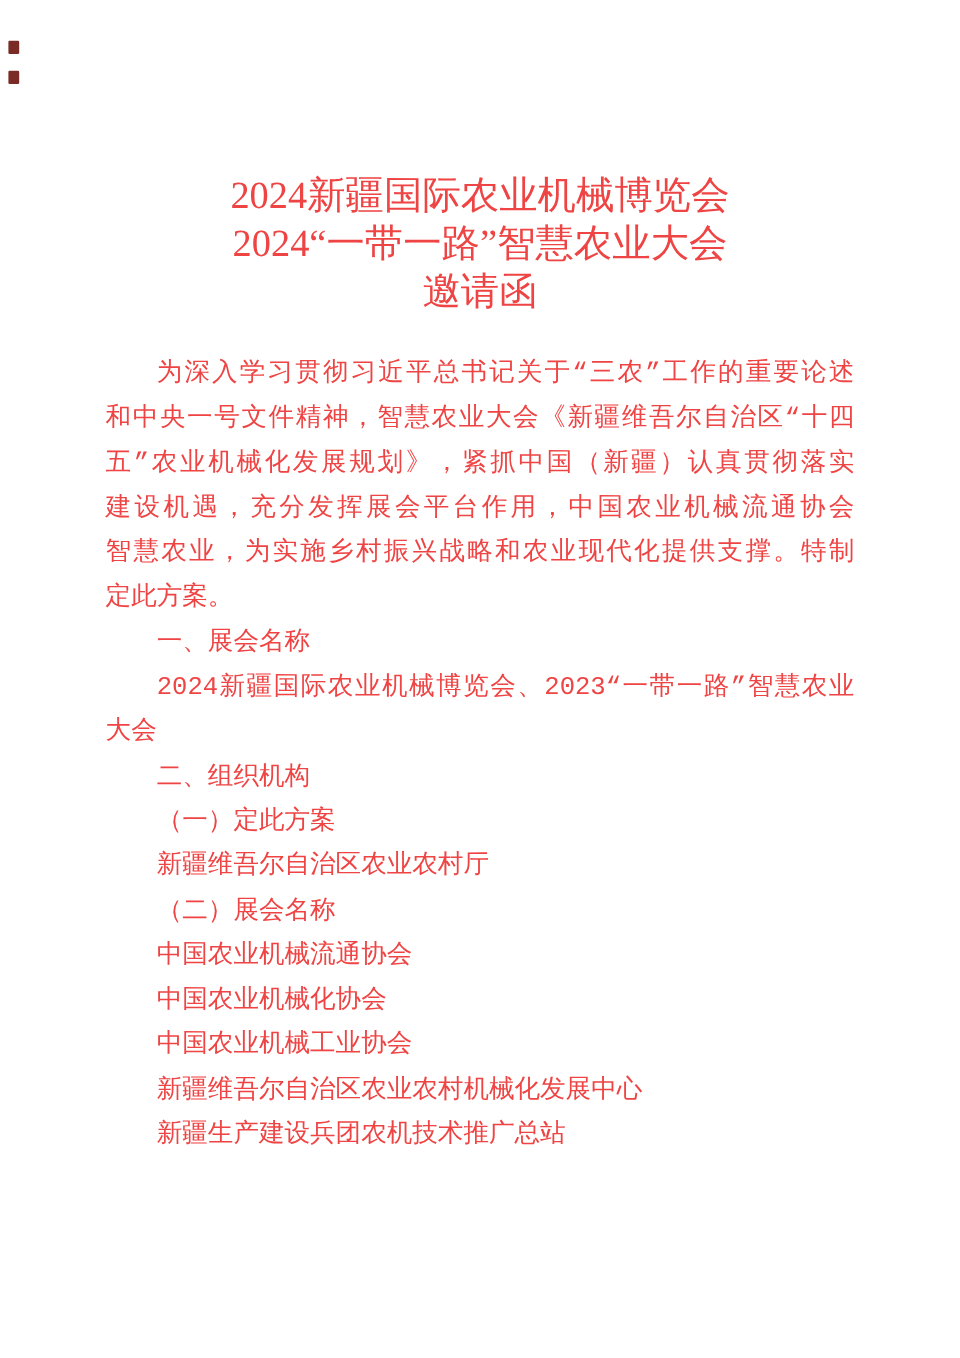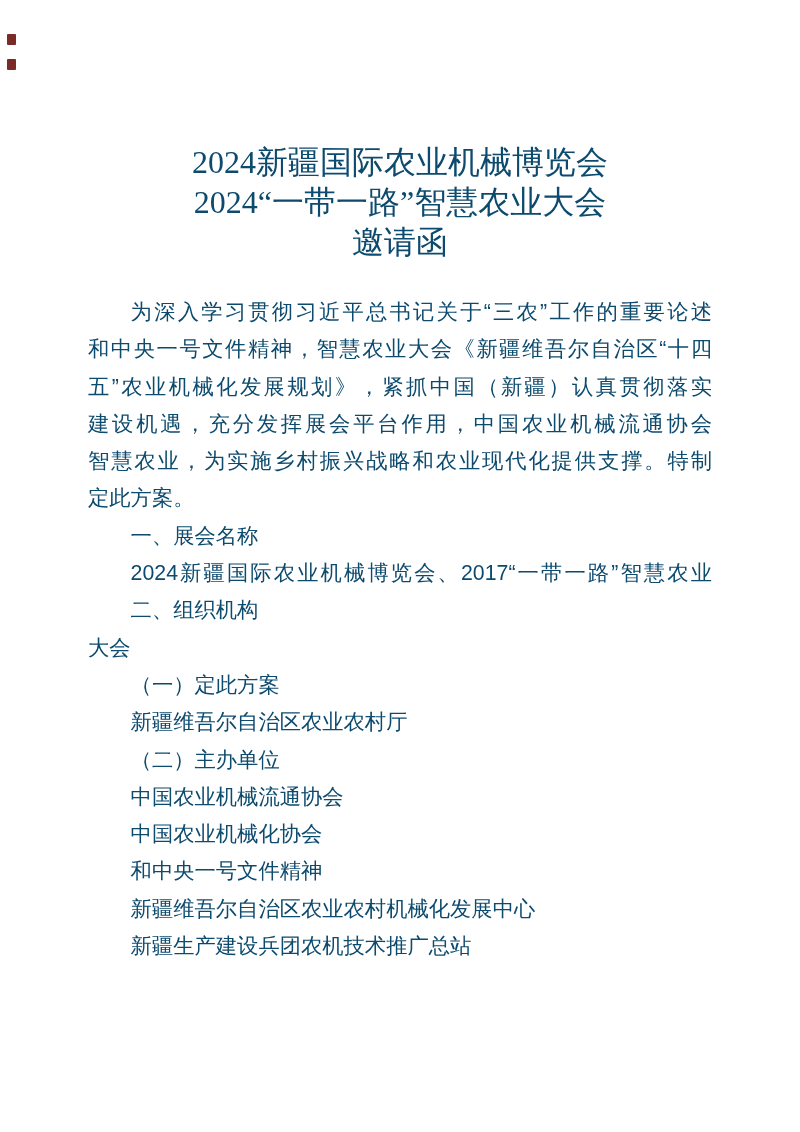--- a/index.html
+++ b/index.html
@@ -5,21 +5,21 @@
   html, body {
     margin: 0;
     padding: 0;
     background: #ffffff;
   }
   .page {
     position: relative;
     width: 800px;
     height: 1132px;
     background: #ffffff;
-    color: #0c4a6e;
+    color: #ef4444;
     overflow: hidden;
   }
   
   .mark {
     position: absolute;
     left: 7px;
     width: 9px;
     height: 11px;
     background: #7b2b26;
     border-radius: 1px;
@@ -33,21 +33,21 @@
     font-family: "Liberation Serif", "DejaVu Serif", serif;
     font-size: 32px;
     line-height: 40px;
     font-weight: 400;
     letter-spacing: 0;
   }
   .title .tline { white-space: nowrap; }
 
   .content {
     margin: 32px 88px 0 88px;
-    font-family: Liberation Sans, sans-serif; 
+    font-family: Liberation Mono, monospace; 
     font-size: 21.3px;
     line-height: 37.3px;
     text-align: left;
   }
   .content .line { min-height: 37.3px; }
   .content .line.in { text-indent: 2em; }
   .content .line.j {
     text-align: justify;
     text-align-last: justify;
     -moz-text-align-last: justify;
@@ -67,25 +67,25 @@
     </div>
 
   <div class="content" id="content-block">
       <div class="line in j">为深入学习贯彻习近平总书记关于“三农”工作的重要论述</div>
       <div class="line j">和中央一号文件精神，智慧农业大会《新疆维吾尔自治区“十四</div>
       <div class="line j">五”农业机械化发展规划》，紧抓中国（新疆）认真贯彻落实</div>
       <div class="line j">建设机遇，充分发挥展会平台作用，中国农业机械流通协会</div>
       <div class="line j">智慧农业，为实施乡村振兴战略和农业现代化提供支撑。特制</div>
       <div class="line">定此方案。</div>
       <div class="line in">一、展会名称</div>
-      <div class="line in j">2024新疆国际农业机械博览会、2017“一带一路”智慧农业</div>
+      <div class="line in j">2024新疆国际农业机械博览会、2023“一带一路”智慧农业</div>
+      <div class="line">大会</div>
       <div class="line in">二、组织机构</div>
-      <div class="line">大会</div>
       <div class="line in">（一）定此方案</div>
       <div class="line in">新疆维吾尔自治区农业农村厅</div>
-      <div class="line in">（二）主办单位</div>
+      <div class="line in">（二）展会名称</div>
       <div class="line in">中国农业机械流通协会</div>
       <div class="line in">中国农业机械化协会</div>
-      <div class="line in">和中央一号文件精神</div>
+      <div class="line in">中国农业机械工业协会</div>
       <div class="line in">新疆维吾尔自治区农业农村机械化发展中心</div>
       <div class="line in">新疆生产建设兵团农机技术推广总站</div>
     </div>
 </div>
 
 </body></html>

